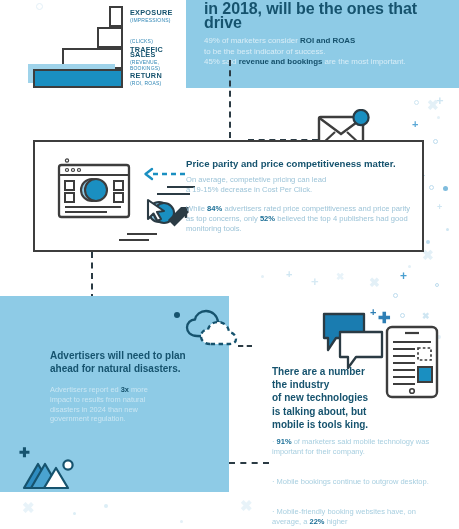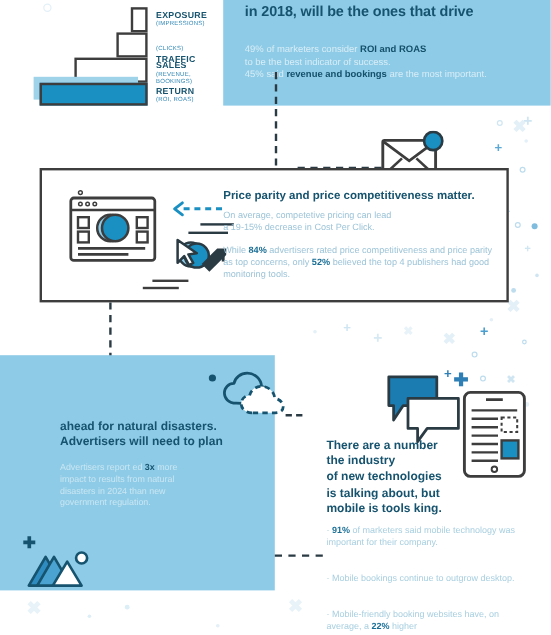--- a/index.html
+++ b/index.html
@@ -16,21 +16,21 @@
   
   .abs{position:absolute;}
 
   
   #top-blue-panel{
     left:186px;top:0;width:273px;height:88px;
     background:#8ecbe6;
   }
   #top-headline{
     position:absolute;left:204px;top:2px;width:250px;
-    color:#16536e;font-weight:bold;font-size:12px;line-height:14.4px;
+    color:#16536e;font-weight:bold;font-size:16px;line-height:14.4px;
     letter-spacing:-0.1px;
   }
   #top-body{
     position:absolute;left:204px;top:36px;width:252px;
     color:#d8edf7;font-size:7.9px;line-height:10.6px;
   }
   #top-body b{color:#15506b;font-weight:bold;}
 
   
   #funnel{left:14px;top:2px;width:170px;height:84px;}
@@ -244,22 +244,22 @@
 
   <div id="card-body-2">
     <span>While </span><b>84%</b><span> advertisers rated price competitiveness and price parity as top concerns, only </span><b>52%</b><span> believed the top 4 publishers had good monitoring tools.</span>
   </div>
 
   <div class="vdash" style="left:91px;top:252px;height:90px;"></div>
 
   <div class="abs" id="bottom-blue-panel"></div>
 
   <div id="bl-headline">
+    <div>Advertisers will need to plan</div>
     <div>ahead for natural disasters.</div>
-    <div>Advertisers will need to plan</div>
   </div>
 
   <div id="bl-body">
     <span>Advertisers report ed </span><b>3x</b><span> more impact to results from natural disasters in 2024 than new government regulation.</span>
   </div>
 
   <svg class="abs" style="left:183px;top:306px;width:62px;height:42px;" viewBox="0 0 62 42">
     <path d="M14 30 C7 30 4 25.5 4 21.5 C4 17 7.5 13.5 12 13.5 C13 8.5 17.5 5 23 5 C29.5 5 34.5 10 35 16 C39.5 16.5 42.5 20 42.5 24 C42.5 28 39 31 35 31 Z" fill="none" stroke="#16536e" stroke-width="2.3" stroke-linejoin="round"></path>
     <path d="M27 38 C21 38 18 34 18 30.5 C18 26.5 21 23.5 25 23.5 C26 19 30 16 35 16 C41 16 45.5 20.5 46 26 C50 26.5 53 29.5 53 33 C53 36.5 50 38 46.5 38 Z" fill="#ffffff" stroke="#16536e" stroke-width="2.3" stroke-linejoin="round" stroke-dasharray="4.5,3.5"></path>
   </svg>

